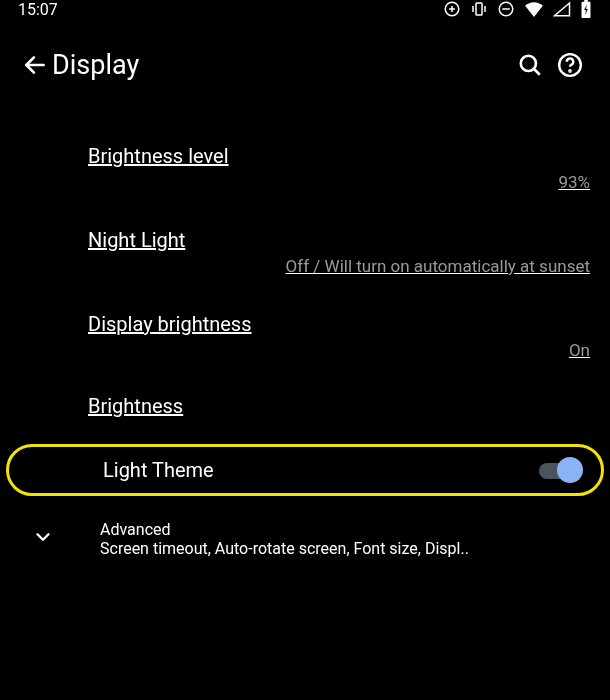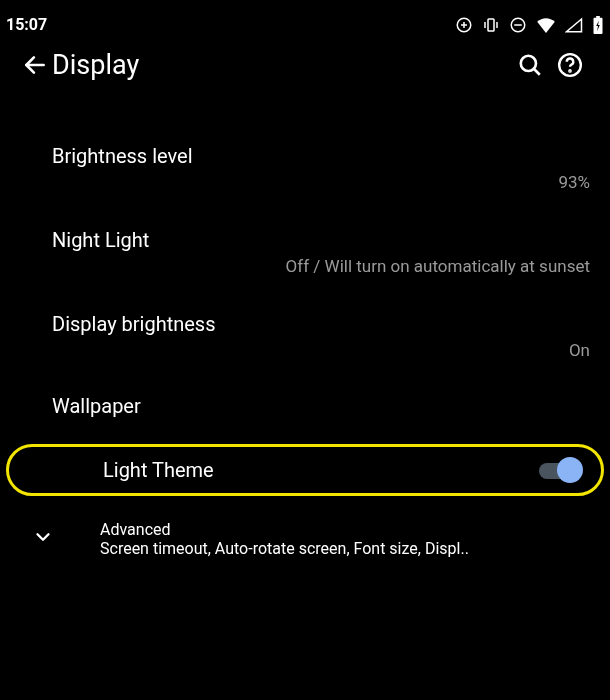--- a/index.html
+++ b/index.html
@@ -8,44 +8,45 @@
     height: 700px;
     background: #000;
     color: #fff;
     font-family: Roboto, "Helvetica Neue", Arial, sans-serif;
     overflow: hidden;
     position: relative;
   }
   .status-bar {
     display: flex;
     justify-content: space-between;
-    align-items: flex-end;
+    align-items: flex-start;
     height: 34px;
-    padding: 0 6px;
+    padding: 0 18px;
     font-size: 16px;
-    font-weight: 700;
+    font-weight: 400;
   }
   .status-right { display: flex; align-items: center; gap: 9px; }
   .status-right .ico { display: flex; align-items: center; justify-content: center; }
   .app-bar {
     display: flex;
     align-items: center;
     height: 62px;
     padding: 0 20px 0 22px;
   }
   .app-bar .back { width: 30px; display:flex; align-items:center; }
   .app-bar .title {
     font-size: 27px;
     font-weight: 400;
     flex: 1;
   }
   .app-bar .action { width: 40px; display:flex; align-items:center; justify-content:center; }
   .content { padding-top: 30px; }
   .item {
-    padding: 18px 20px 18px 52px;
+    padding: 18px 20px 18px 88px;
+    text-decoration: underline;
   }
   .item .primary {
     font-size: 20px;
     color: #fff;
     font-weight: 400;
   }
   .item .secondary {
     font-size: 17px;
     color: #9a9a9a;
     margin-top: 4px;
@@ -178,21 +179,21 @@
     <div class="primary">Night Light</div>
     <div class="secondary">Off / Will turn on automatically at sunset</div>
   </div>
 
   <div class="item">
     <div class="primary">Display brightness</div>
     <div class="secondary">On</div>
   </div>
 
   <div class="item tight">
-    <div class="primary">Wallpaper</div>
+    <div class="primary">Brightness</div>
   </div>
 
   <div class="highlight">
     <div class="primary">Light Theme</div>
     <div class="toggle">
       <div class="track"></div>
       <div class="thumb"></div>
     </div>
   </div>
 

